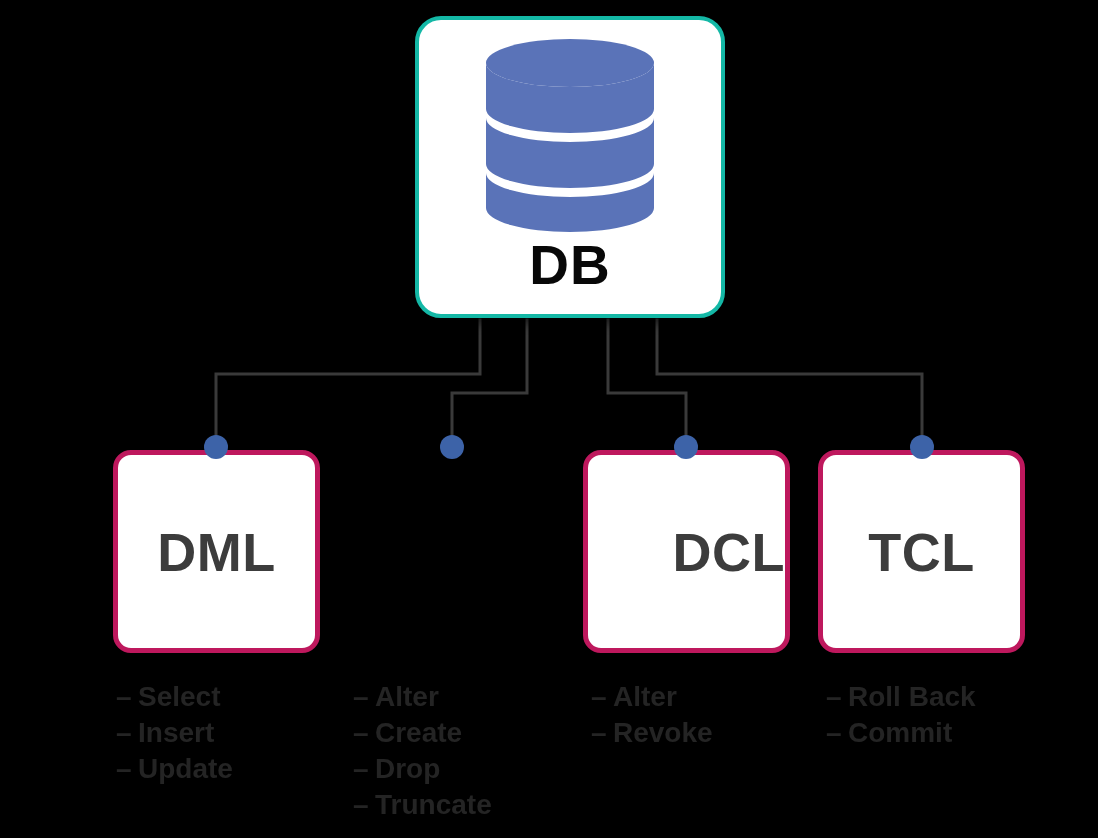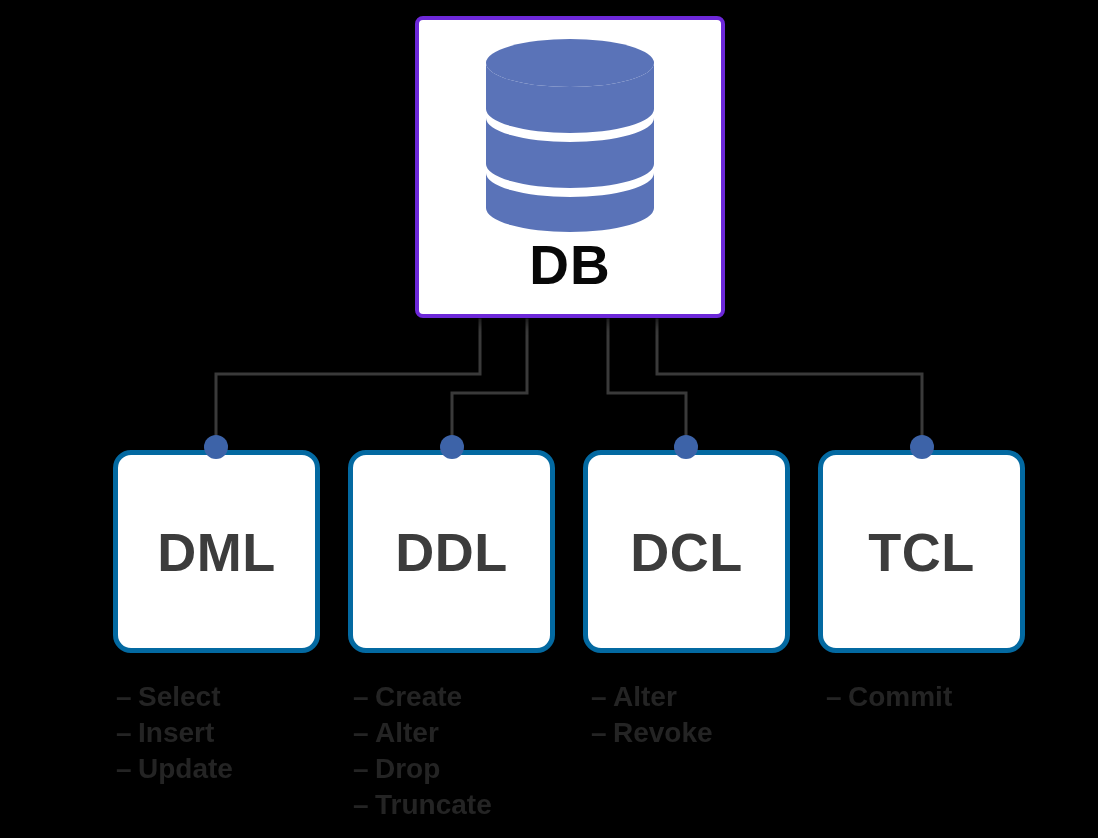--- a/index.html
+++ b/index.html
@@ -32,22 +32,22 @@
 
   
   .root-card {
     position: absolute;
     left: 415px;
     top: 16px;
     width: 310px;
     height: 302px;
     box-sizing: border-box;
     background: #ffffff;
-    border: 4px solid #6d28d9;
-    border-radius: 8px;
+    border: 4px solid #14b8a6;
+    border-radius: 26px;
     box-shadow: 5px 6px 10px rgba(0,0,0,0.55);
     display: flex;
     flex-direction: column;
     align-items: center;
     justify-content: flex-start;
   }
   .db-icon-wrap {
     margin-top: 16px;
     width: 172px;
     height: 196px;
@@ -65,21 +65,21 @@
   }
 
   
   .cat-card {
     position: absolute;
     top: 450px;
     width: 207px;
     height: 203px;
     box-sizing: border-box;
     background: #ffffff;
-    border: 5px solid #0369a1;
+    border: 5px solid #be185d;
     border-radius: 18px;
     box-shadow: 5px 6px 9px rgba(0,0,0,0.55);
     display: flex;
     align-items: center;
     justify-content: center;
   }
   .cat-label {
     font-size: 54px;
     font-weight: bold;
     color: #3c3c3c;
@@ -158,42 +158,40 @@
   </div>
 
   <div class="node-dot" style="left:204px; top:435px;"></div>
   <div class="node-dot" style="left:440px; top:435px;"></div>
   <div class="node-dot" style="left:674px; top:435px;"></div>
   <div class="node-dot" style="left:910px; top:435px;"></div>
 
   <div class="cat-card" style="left:113px;">
     <span class="cat-label">DML</span>
   </div>
-  <div class="cat-card" style="left:348px;">
-    <span class="cat-label">DDL</span>
-  </div>
-  <div class="cat-card" style="left:583px;">
+  <div class="cat-card" style="left:583px;justify-content:flex-end;">
     <span class="cat-label">DCL</span>
   </div>
   <div class="cat-card" style="left:818px;">
     <span class="cat-label">TCL</span>
   </div>
 
   <ul class="cmd-list" style="left:110px;">
       <li><span class="dash">–</span><span>Select</span></li>
       <li><span class="dash">–</span><span>Insert</span></li>
       <li><span class="dash">–</span><span>Update</span></li>
     </ul>
   <ul class="cmd-list" style="left:347px;">
+      <li><span class="dash">–</span><span>Alter</span></li>
       <li><span class="dash">–</span><span>Create</span></li>
-      <li><span class="dash">–</span><span>Alter</span></li>
       <li><span class="dash">–</span><span>Drop</span></li>
       <li><span class="dash">–</span><span>Truncate</span></li>
     </ul>
   <ul class="cmd-list" style="left:585px;">
       <li><span class="dash">–</span><span>Alter</span></li>
       <li><span class="dash">–</span><span>Revoke</span></li>
     </ul>
   <ul class="cmd-list" style="left:820px;">
+      <li><span class="dash">–</span><span>Roll Back</span></li>
       <li><span class="dash">–</span><span>Commit</span></li>
     </ul>
 
 </div>
 
 </body></html>

